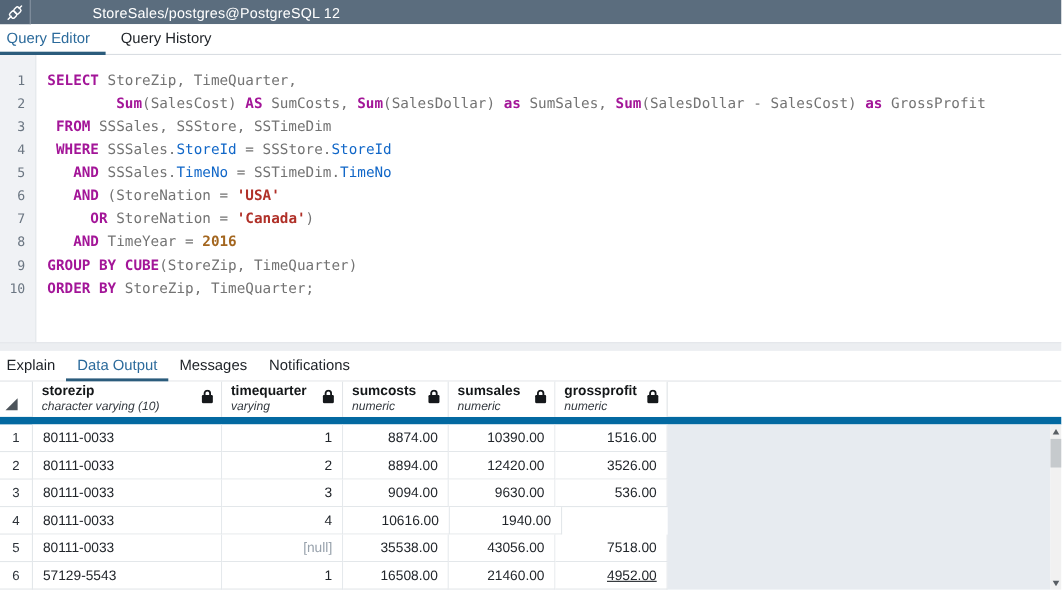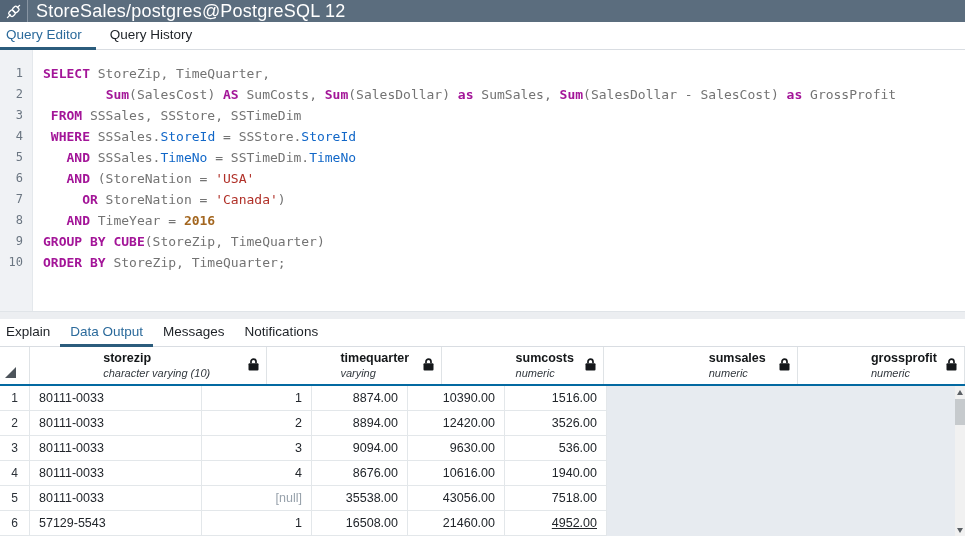--- a/index.html
+++ b/index.html
@@ -3,21 +3,21 @@
 <meta charset="utf-8">
 <style>
   * { margin:0; padding:0; box-sizing:border-box; }
   body { font-family:"Liberation Sans", sans-serif; background:#fff; }
   .app { position:relative; width:965px; height:545px; overflow:hidden; background:#fff; }
 
   
   .titlebar { display:flex; align-items:stretch; height:22px; background:#5b6d7e; color:#fff; }
   .titlebar .iconbox { width:28px; display:flex; align-items:center; justify-content:center;
                        background:#536577; border-right:1px solid #8895a3; }
-  .titlebar .title { display:flex; align-items:center; padding-left:8px; font-size:18px; letter-spacing:.2px; }
+  .titlebar .title { display:flex; align-items:center; padding-left:8px; font-size:13px; letter-spacing:.2px;margin-left:48px; }
 
   
   .tabbar { display:flex; height:28px; background:#fff; border-bottom:1px solid #d9dde2; }
   .tab { display:flex; align-items:flex-start; padding:5px 14px 16px 14px; font-size:13.5px; color:#1d2126;
          border-bottom:3px solid transparent; height:28px; cursor:pointer; }
   .tab:first-child { padding-left:6px; }
   .tab.active { color:#2b6a9b; border-bottom-color:#2b5c7c; font-weight:400; }
   .tabbar.bottom .tab { padding:5px 10px 0 10px; }
   .tabbar.bottom .tab:first-child { padding-left:6px; }
 
@@ -25,28 +25,28 @@
   .editor { position:relative; display:flex; height:261px; background:#fff; }
   .gutter { width:33px; background:#f0f2f5; border-right:1px solid #e4e8ec;
             font-family:"DejaVu Sans Mono", monospace; font-size:12px; color:#6b7682;
             text-align:right; padding:13px 9px 0 0; line-height:21px; }
   .code { flex:1; padding:13px 0 0 10px; font-family:"DejaVu Sans Mono", monospace;
           font-size:13px; line-height:21px; white-space:pre; color:#333a40; }
   .code-line { height:21px; }
   .tk-kw   { color:#a31598; font-weight:bold; }
   .tk-pl   { color:#737373; }
   .tk-prop { color:#1167c8; }
-  .tk-str  { color:#b03028; }
+  .tk-str  { color:#b03028;font-weight:bold; }
   .tk-num  { color:#a3661f; font-weight:bold; }
 
   .sash { height:8px; background:#eceef1; border-top:1px solid #e0e4e8; }
 
   
   .grid { position:relative; width:965px; }
-  .grid-header { display:flex; height:39px; border-bottom:2px solid #0369a1; background:#fff;justify-content:space-between; }
+  .grid-header { display:flex; height:39px; border-bottom:7px solid #0369a1; background:#fff; }
   .corner-cell { width:30px; position:relative; border-right:1px solid #dfe3e6; }
   .corner-tri { position:absolute; left:5px; bottom:6px; width:0; height:0;
                 border-left:11px solid transparent; border-bottom:11px solid #4d545b; }
   .hcell { display:flex; align-items:center; justify-content:space-between;
            border-right:1px solid #dfe3e6; padding:0 7px 0 8px; background:#fff; }
   .hname { font-size:12.5px; font-weight:bold; color:#141719; line-height:15px; }
   .htype { font-size:11px; color:#33393f; line-height:15px;font-style:italic; }
   .grid-body { position:relative; }
   .grow { display:flex; height:25px; background:#fff; }
   .rownum { width:30px; border-right:1px solid #e3e7ea; border-bottom:1px solid #e3e7ea;
@@ -140,21 +140,21 @@
         <div class="hcell" style="width: 96px;">
           <div>
             <div class="hname">sumcosts</div>
             <div class="htype">numeric</div>
           </div>
           <span><svg width="11" height="13" viewBox="0 0 11 13">
               <rect x="0.5" y="5.2" width="10" height="7.3" rx="1" fill="#15181b"></rect>
               <path d="M3 5.2 V3.6 a2.5 2.5 0 0 1 5 0 V5.2" fill="none" stroke="#15181b" stroke-width="1.7"></path>
             </svg></span>
         </div>
-        <div class="hcell" style="width: 97px; margin-left: 32px;">
+        <div class="hcell" style="width: 97px;">
           <div>
             <div class="hname">sumsales</div>
             <div class="htype">numeric</div>
           </div>
           <span><svg width="11" height="13" viewBox="0 0 11 13">
               <rect x="0.5" y="5.2" width="10" height="7.3" rx="1" fill="#15181b"></rect>
               <path d="M3 5.2 V3.6 a2.5 2.5 0 0 1 5 0 V5.2" fill="none" stroke="#15181b" stroke-width="1.7"></path>
             </svg></span>
         </div>
         <div class="hcell" style="width: 102px;">
@@ -191,21 +191,20 @@
           <div class="cell" style="width: 172px;">80111-0033</div>
           <div class="cell num" style="width: 110px;">3</div>
           <div class="cell num" style="width: 96px;">9094.00</div>
           <div class="cell num" style="width: 97px;">9630.00</div>
           <div class="cell num" style="width: 102px;">536.00</div>
         </div>
         <div class="grow">
           <div class="rownum">4</div>
           <div class="cell" style="width: 172px;">80111-0033</div>
           <div class="cell num" style="width: 110px;">4</div>
-          <div class="cell num" style="width: 96px;">8676.00</div>
           <div class="cell num" style="width: 97px;">10616.00</div>
           <div class="cell num" style="width: 102px;">1940.00</div>
         </div>
         <div class="grow">
           <div class="rownum">5</div>
           <div class="cell" style="width: 172px;">80111-0033</div>
           <div class="cell num null" style="width: 110px;">[null]</div>
           <div class="cell num" style="width: 96px;">35538.00</div>
           <div class="cell num" style="width: 97px;">43056.00</div>
           <div class="cell num" style="width: 102px;">7518.00</div>

